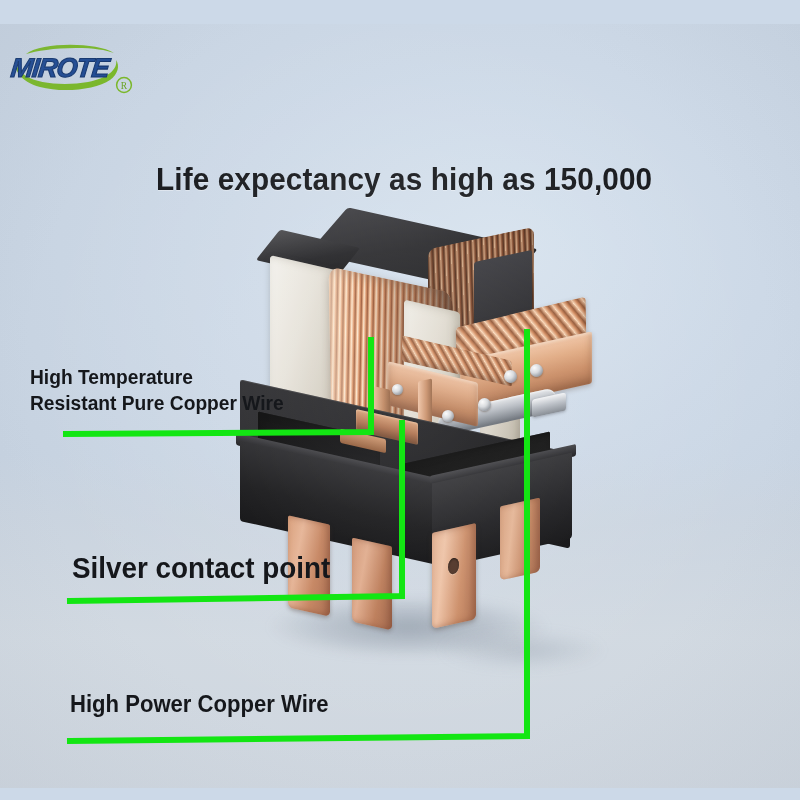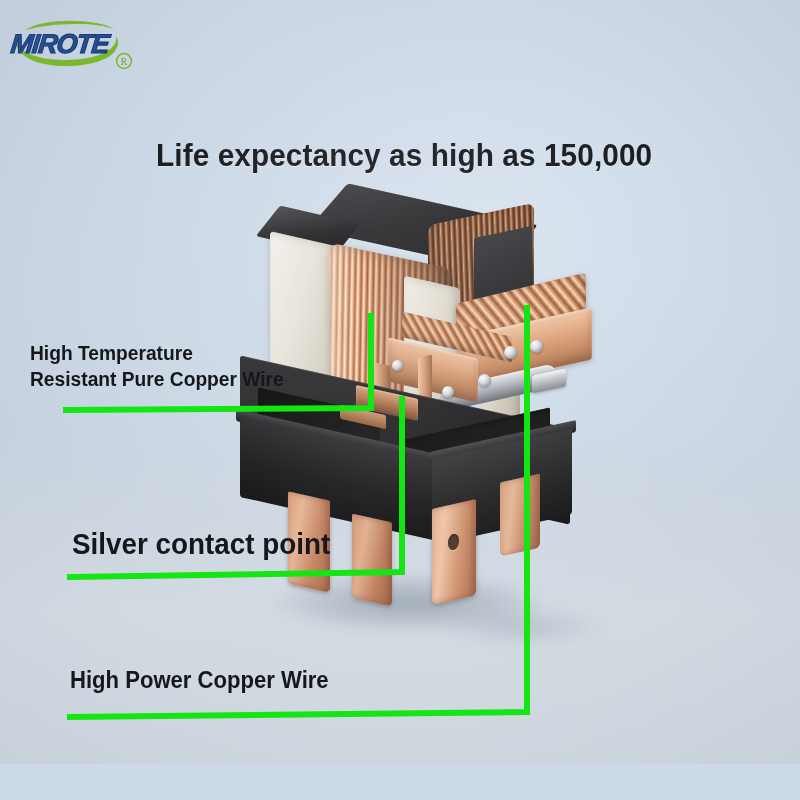--- a/index.html
+++ b/index.html
@@ -7,20 +7,21 @@
   body{
     width:800px;height:800px;overflow:hidden;
     font-family:"Liberation Sans","DejaVu Sans",sans-serif;
     background:#ccd9e8;
   }
   #stage{
     position:relative;width:800px;height:764px;overflow:hidden;
     background:
       radial-gradient(ellipse 560px 420px at 62% 30%, #d6e2ee 0%, #cdd9e7 48%, #c6d2e0 100%),
       linear-gradient(175deg,#ccd9ea 0%,#cfdae8 34%,#ccd6e2 62%,#cfd7de 82%,#d2d9e0 100%);
+    margin-top: 24px;
   }
   
   .desk{
     position:absolute;left:0;right:0;top:430px;bottom:0;
     background:linear-gradient(180deg,rgba(205,214,226,0) 0%,rgba(206,214,223,.55) 20%,rgba(212,219,226,.85) 55%,rgba(208,215,223,.9) 100%);
     pointer-events:none;
   }
   .vign{
     position:absolute;inset:0;pointer-events:none;
     background:radial-gradient(ellipse 640px 640px at 50% 46%, rgba(255,255,255,.14) 0%, rgba(255,255,255,0) 58%, rgba(150,162,178,.16) 100%);

